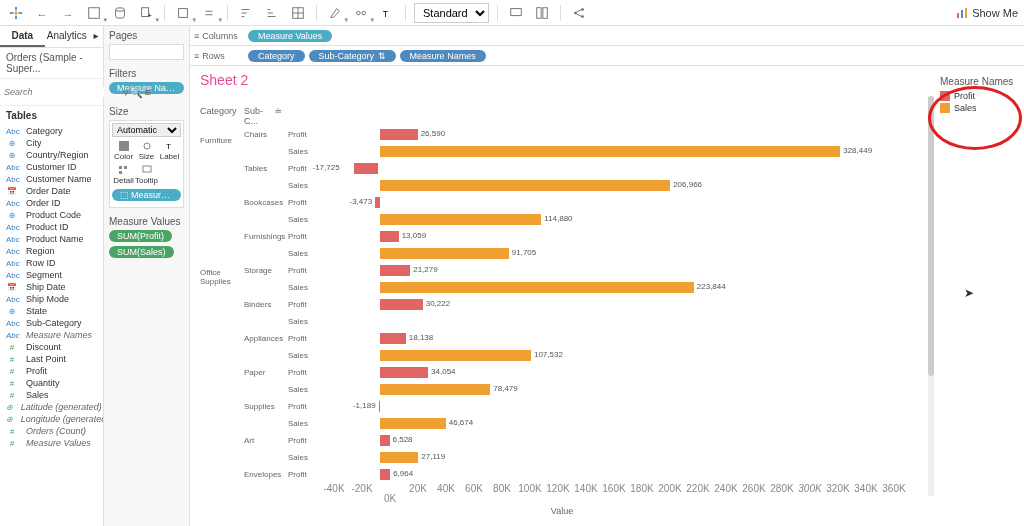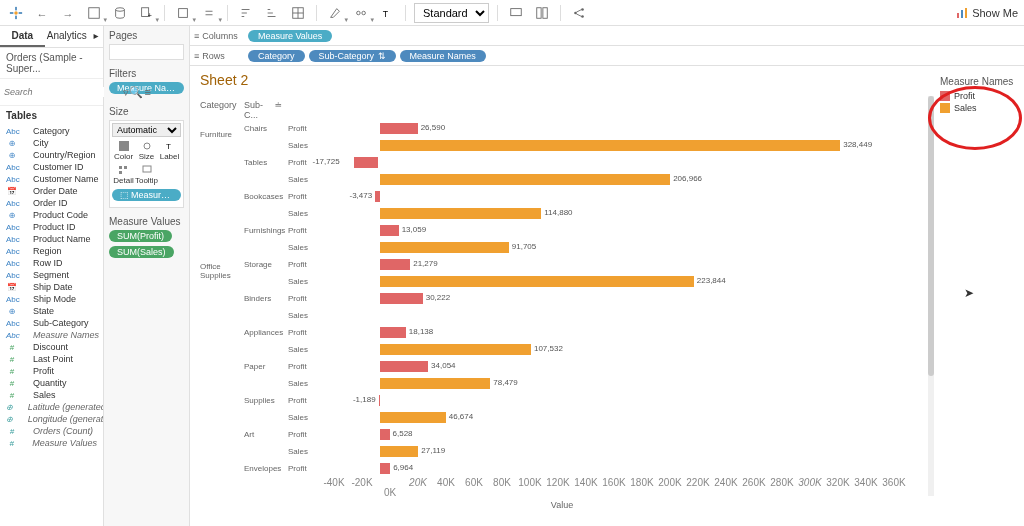--- a/index.html
+++ b/index.html
@@ -19,21 +19,21 @@
 .left-pane { width: 104px; border-right: 1px solid #e0e0e0; display: flex; flex-direction: column; }
 .lp-tabs { display: flex; border-bottom: 1px solid #e0e0e0; }
 .lp-tab { flex: 1; text-align: center; padding: 4px 0; font-size: 10px; cursor: pointer; }
 .lp-tab.active { border-bottom: 2px solid #666; font-weight: 600; }
 .lp-tab.caret { flex: 0 0 14px; }
 .ds-row { font-size: 10px; padding: 4px 6px; color: #555; border-bottom: 1px solid #eee; }
 .search-row { display: flex; align-items: center; padding: 3px 4px; gap: 2px; border-bottom: 1px solid #eee; }
 .search-row input { flex: 1; border: none; font-size: 9px; outline: none; font-style: italic; color: #999; }
 .tables-hdr { font-size: 10px; font-weight: 700; padding: 4px 6px; }
 .field-list { overflow-y: auto; flex: 1; }
-.field { display: flex; align-items: center; padding: 1px 6px; font-size: 9px; gap: 15px; cursor: pointer; white-space: nowrap; }
+.field { display: flex; align-items: center; padding: 1px 6px; font-size: 9px; gap: 8px; cursor: pointer; white-space: nowrap; }
 .field.italic { font-style: italic; color: #666; }
 .ficon { width: 12px; text-align: center; font-size: 8px; }
 .ficon.blue { color: #3b82c4; }
 .ficon.green { color: #4aa564; }
 .ficon.teal { color: #3b9e9e; }
 
 
 .mid-pane { width: 86px; background: #f7f7f7; border-right: 1px solid #e0e0e0; padding: 4px 5px; font-size: 10px; }
 .mp-section { margin-bottom: 8px; }
 .mp-title { font-size: 10px; color: #555; margin-bottom: 3px; }
@@ -46,21 +46,21 @@
 .marks-cell { flex: 1; text-align: center; padding: 2px 0; font-size: 8px; cursor: pointer; }
 .marks-cell svg { width: 10px; height: 10px; display: block; margin: 0 auto 1px; }
 
 
 .work { flex: 1; display: flex; flex-direction: column; }
 .shelf { display: flex; align-items: center; height: 20px; border-bottom: 1px solid #e0e0e0; padding: 0 4px; gap: 4px; }
 .shelf-label { width: 50px; font-size: 9px; color: #666; display: flex; align-items: center; gap: 3px; }
 .spill { border-radius: 9px; padding: 1px 10px; font-size: 9px; color: #fff; }
 .viz-wrap { flex: 1; display: flex; overflow: hidden; }
 .viz { flex: 1; padding: 6px 10px 4px 10px; overflow: hidden; position: relative; }
-.sheet-title { font-size: 14px; color: #a16207; margin-bottom: 12px; }
+.sheet-title { font-size: 14px; color: #ec4899; margin-bottom: 18px; }
 .col-hdrs { display: flex; font-size: 9px; color: #666; }
 .col-hdrs > div { padding-right: 6px; }
 .chart-area { position: relative; }
 .bar-row { display: flex; align-items: center; height: 17px; }
 .bar-cat { width: 44px; font-size: 8px; color: #666; margin-top: 12px; }
 .bar-sub { width: 44px; font-size: 8px; color: #666; }
 .bar-meas { width: 32px; font-size: 8px; color: #666; }
 .bar-plot { flex: 1; position: relative; height: 13px; }
 .bar { position: absolute; top: 1px; height: 11px; }
 .bar.profit { background: #e06666; }
@@ -575,21 +575,21 @@
               <div class="bar-plot">
                 <div class="bar profit" style="left:10%;width:9.7496px"></div>
                 <div class="bar-label" style="left:calc(10% + 9.7496px + 3px)">6,964</div>
               </div>
             </div>
           </div>
         <div class="x-axis" id="x-axis">
             <div class="x-tick" style="width: 28px;">-40K</div>
             <div class="x-tick" style="width: 28px;">-20K</div>
             <div class="x-tick" style="width: 28px; margin-top: 10px;">0K</div>
-            <div class="x-tick" style="width: 28px; font-style: italic;">20K</div>
+            <div class="x-tick" style="width: 28px;">20K</div>
             <div class="x-tick" style="width: 28px;">40K</div>
             <div class="x-tick" style="width: 28px;">60K</div>
             <div class="x-tick" style="width: 28px;">80K</div>
             <div class="x-tick" style="width: 28px;">100K</div>
             <div class="x-tick" style="width: 28px;">120K</div>
             <div class="x-tick" style="width: 28px;">140K</div>
             <div class="x-tick" style="width: 28px;">160K</div>
             <div class="x-tick" style="width: 28px;">180K</div>
             <div class="x-tick" style="width: 28px;">200K</div>
             <div class="x-tick" style="width: 28px;">220K</div>

